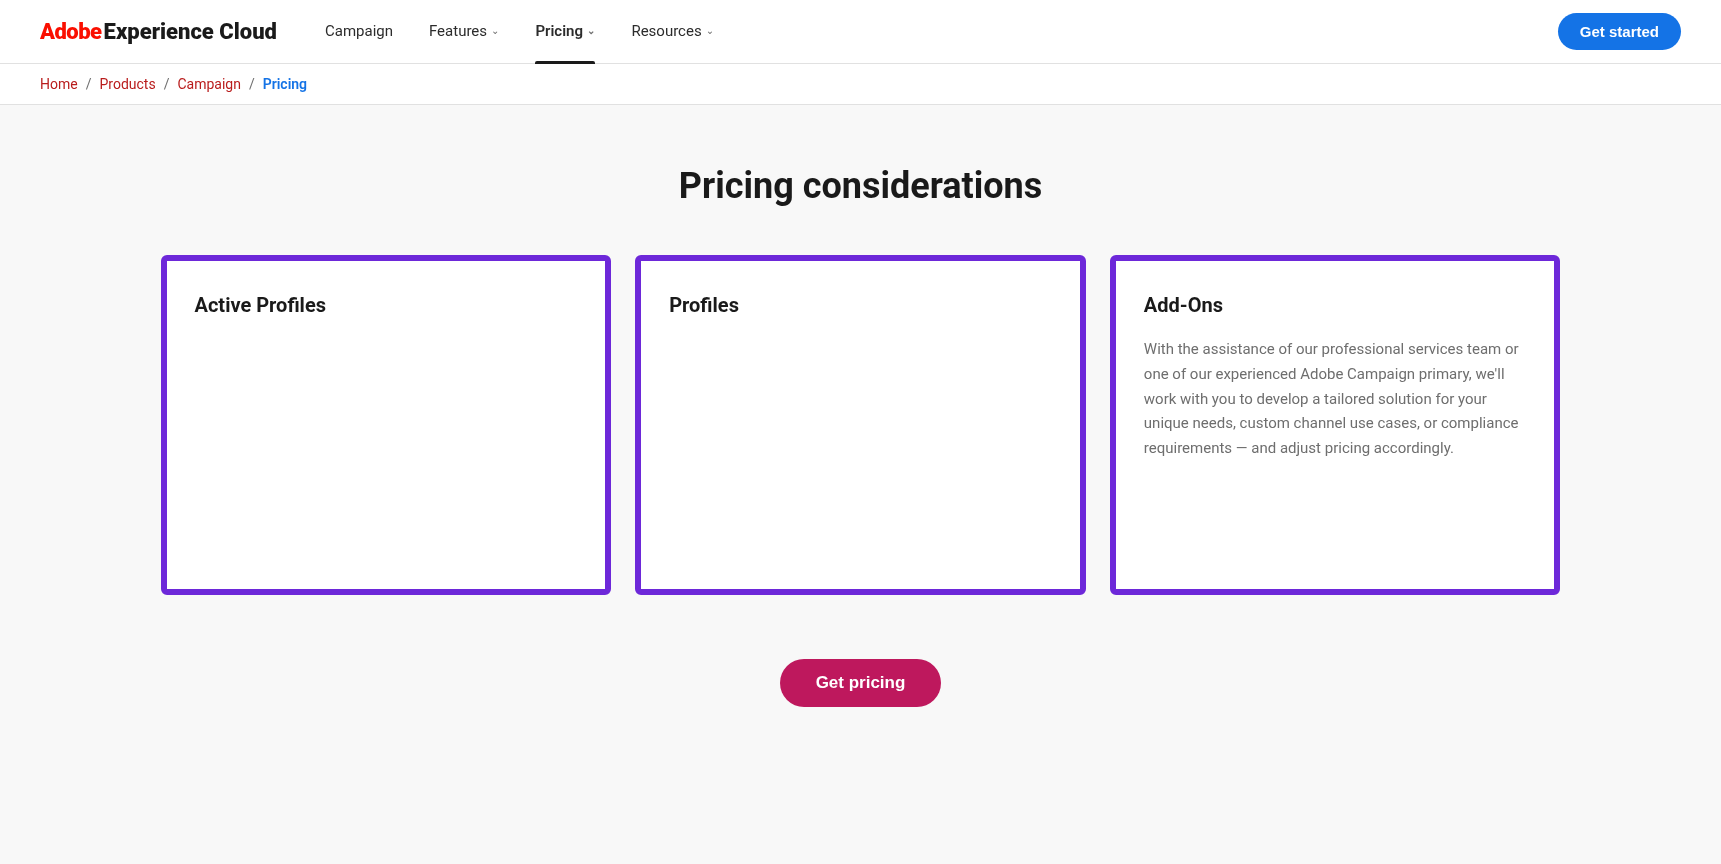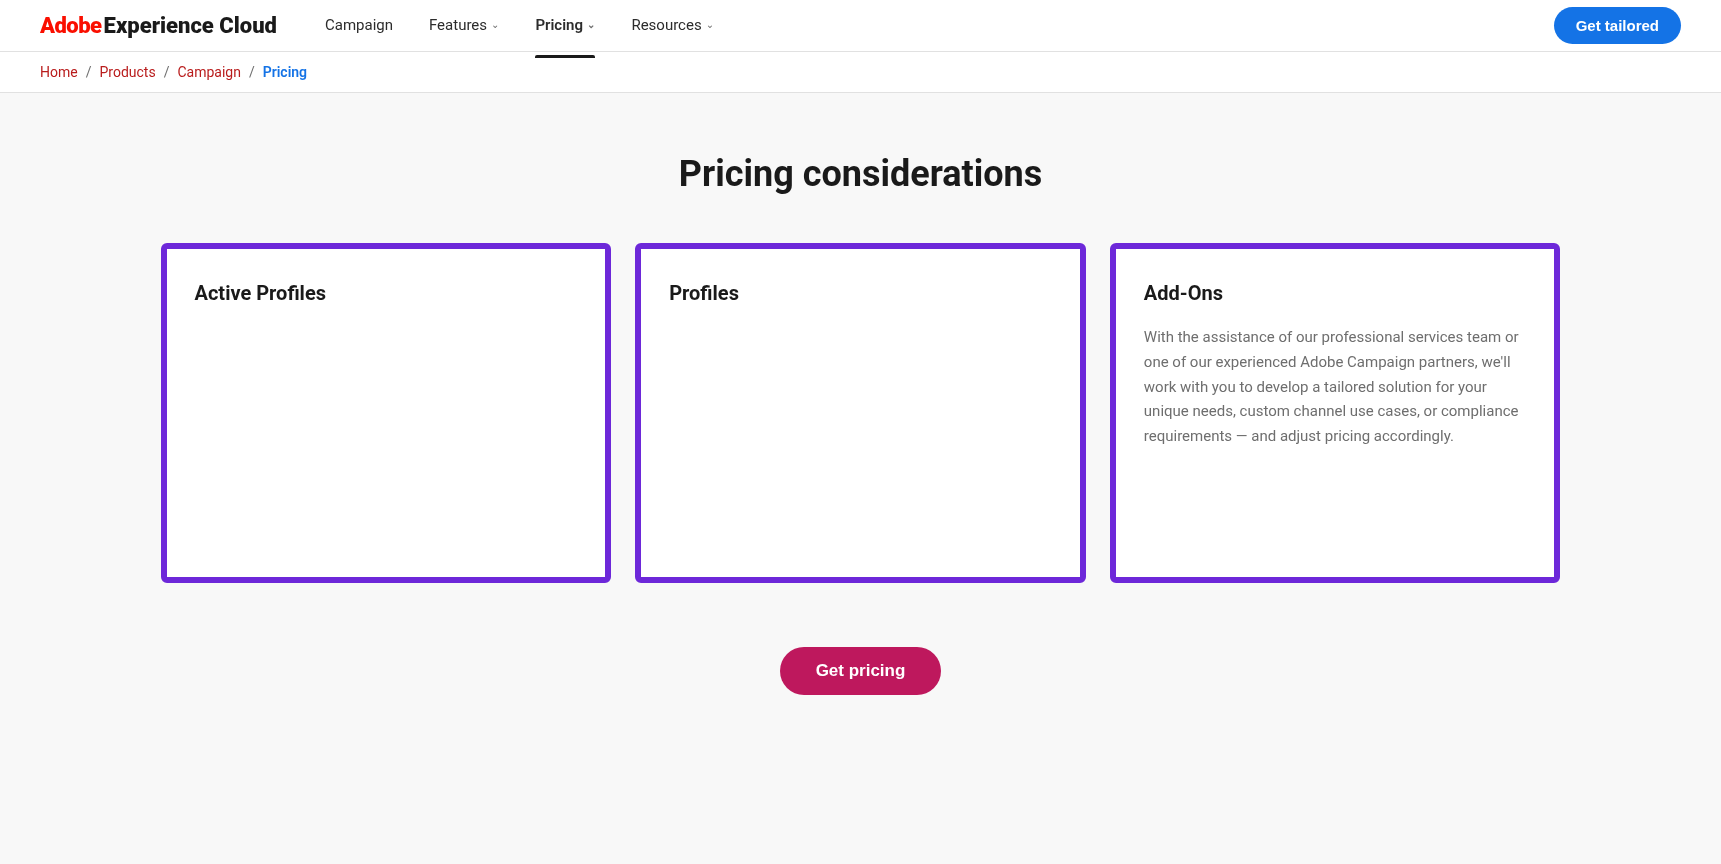--- a/index.html
+++ b/index.html
@@ -12,21 +12,21 @@
       font-family: 'Adobe Clean', adobe-clean, 'Source Sans Pro', -apple-system, BlinkMacSystemFont, 'Segoe UI', Roboto, sans-serif;
       background-color: #f8f8f8;
       color: #2c2c2c;
       min-height: 864px;
     }
 
     
     header {
       background: #fff;
       border-bottom: 1px solid #e1e1e1;
-      height: 52px;
+      height: 64px;
       display: flex;
       align-items: center;
       padding: 0 40px;
       position: relative;
     }
 
     .logo-area {
       display: flex;
       align-items: center;
       margin-right: 48px;
@@ -207,21 +207,21 @@
     <a class="nav-item active">
       <span>Pricing</span>
       <span class="chevron">⌄</span>
     </a>
     <a class="nav-item">
       <span>Resources</span>
       <span class="chevron">⌄</span>
     </a>
   </nav>
 
-  <button class="get-started-btn">Get tailored</button>
+  <button class="get-started-btn">Get started</button>
 </header>
 
 <div class="breadcrumb-bar">
   <a class="breadcrumb-item">Home</a>
   <span class="breadcrumb-separator">/</span>
   <a class="breadcrumb-item">Products</a>
   <span class="breadcrumb-separator">/</span>
   <a class="breadcrumb-item">Campaign</a>
   <span class="breadcrumb-separator">/</span>
   <span class="breadcrumb-item current">Pricing</span>
@@ -235,21 +235,21 @@
     <div class="card">
       <div class="card-title">Active Profiles</div>
     </div>
 
     <div class="card">
       <div class="card-title">Profiles</div>
     </div>
 
     <div class="card">
       <div class="card-title">Add-Ons</div>
-      <div class="card-body">With the assistance of our professional services team or one of our experienced Adobe Campaign partners, we'll work with you to develop a tailored solution for your unique needs, custom channel use cases, or compliance requirements — and adjust pricing accordingly.</div>
+      <div class="card-body">With the assistance of our professional services team or one of our experienced Adobe Campaign primary, we'll work with you to develop a tailored solution for your unique needs, custom channel use cases, or compliance requirements — and adjust pricing accordingly.</div>
     </div>
 
   </div>
 
   <div class="cta-container">
     <button class="get-pricing-btn">Get pricing</button>
   </div>
 </main>
 
 </body></html>

